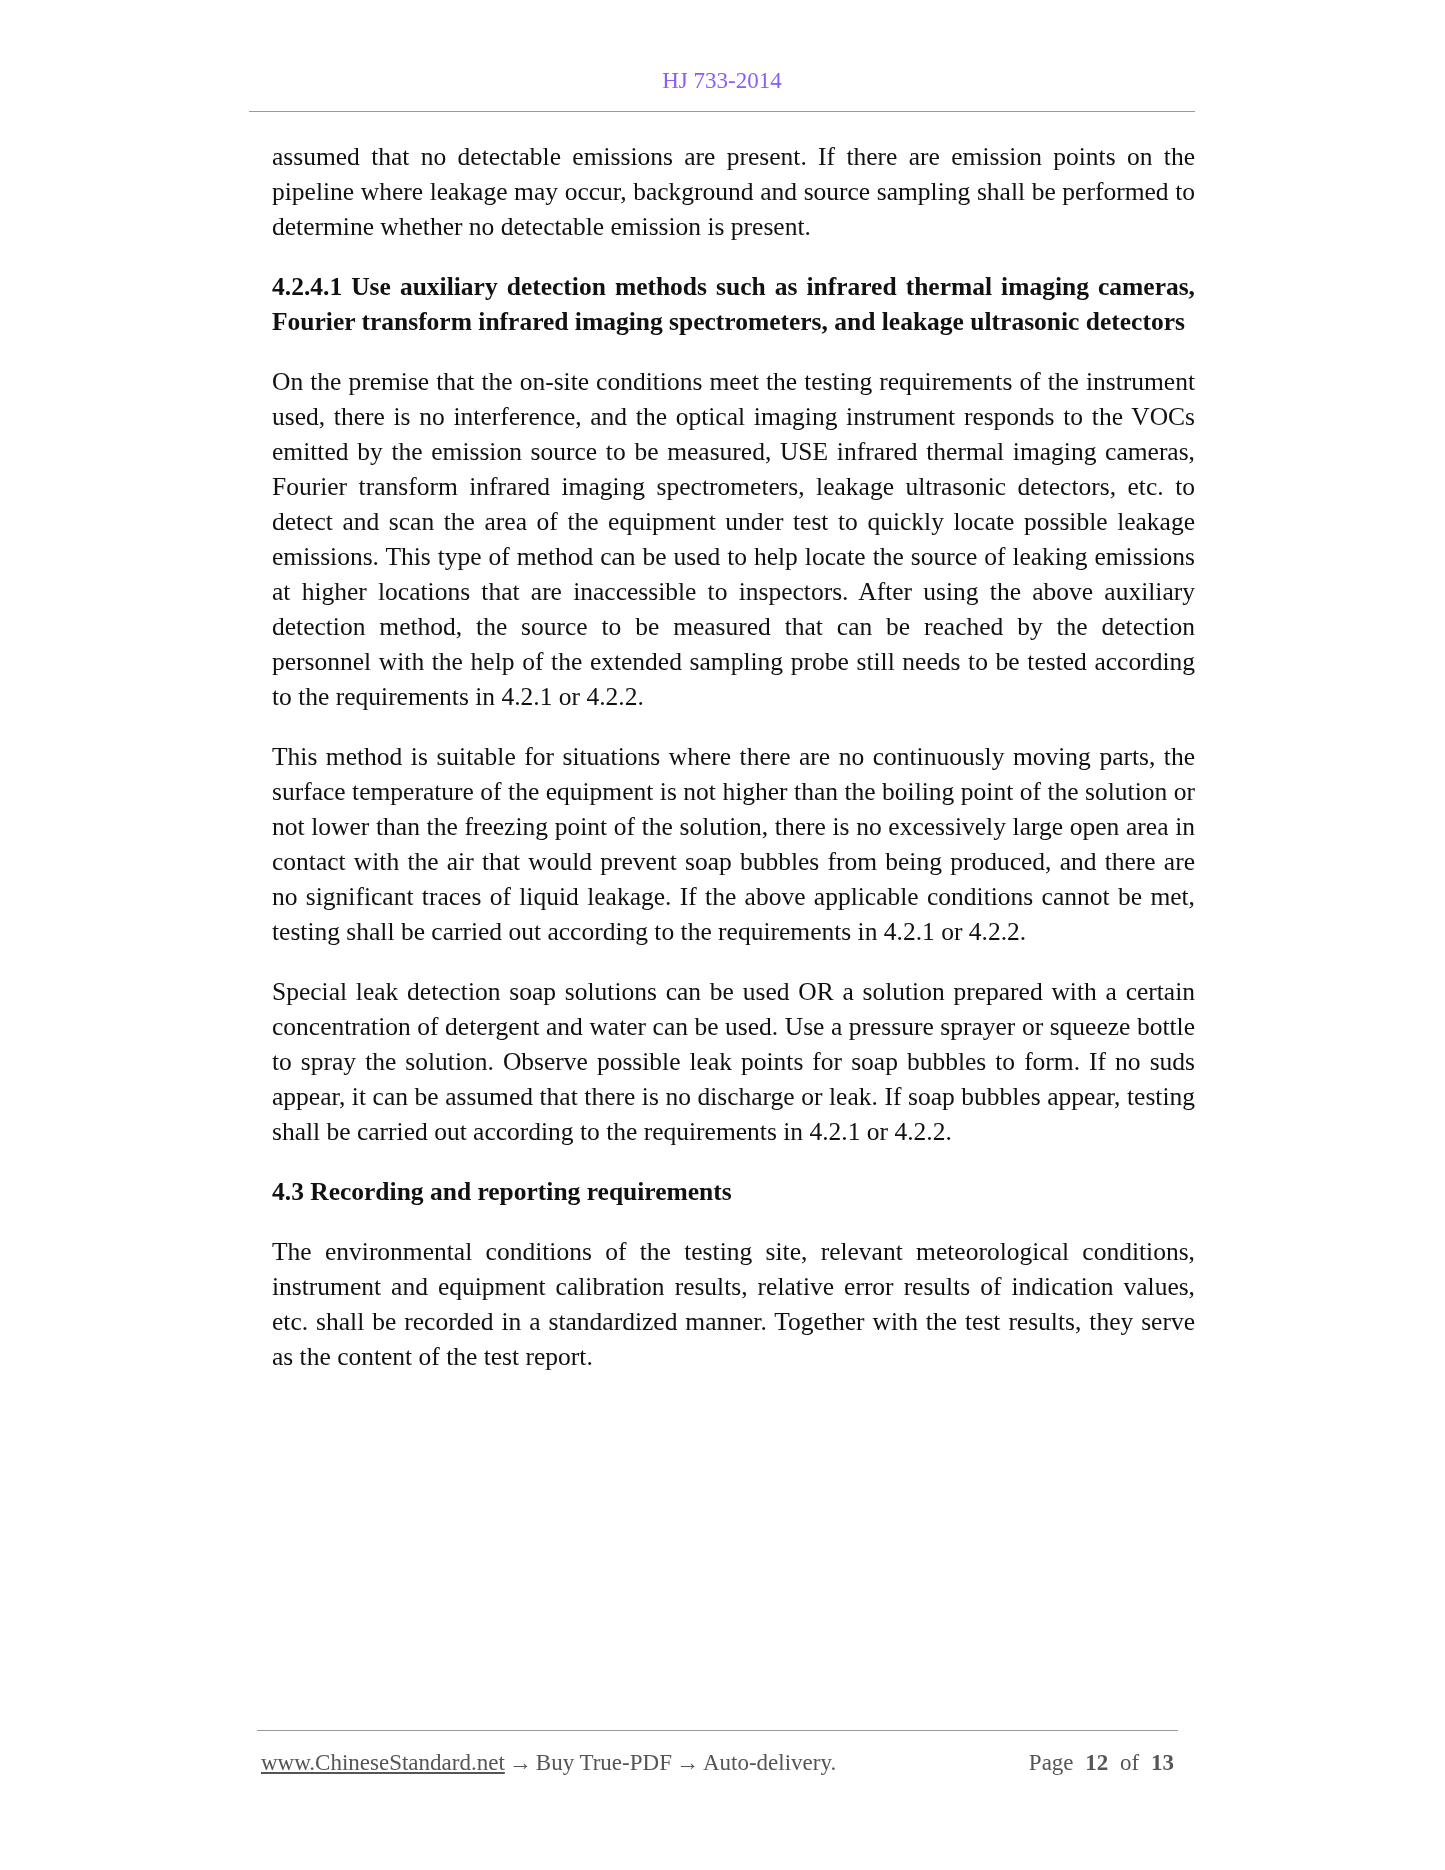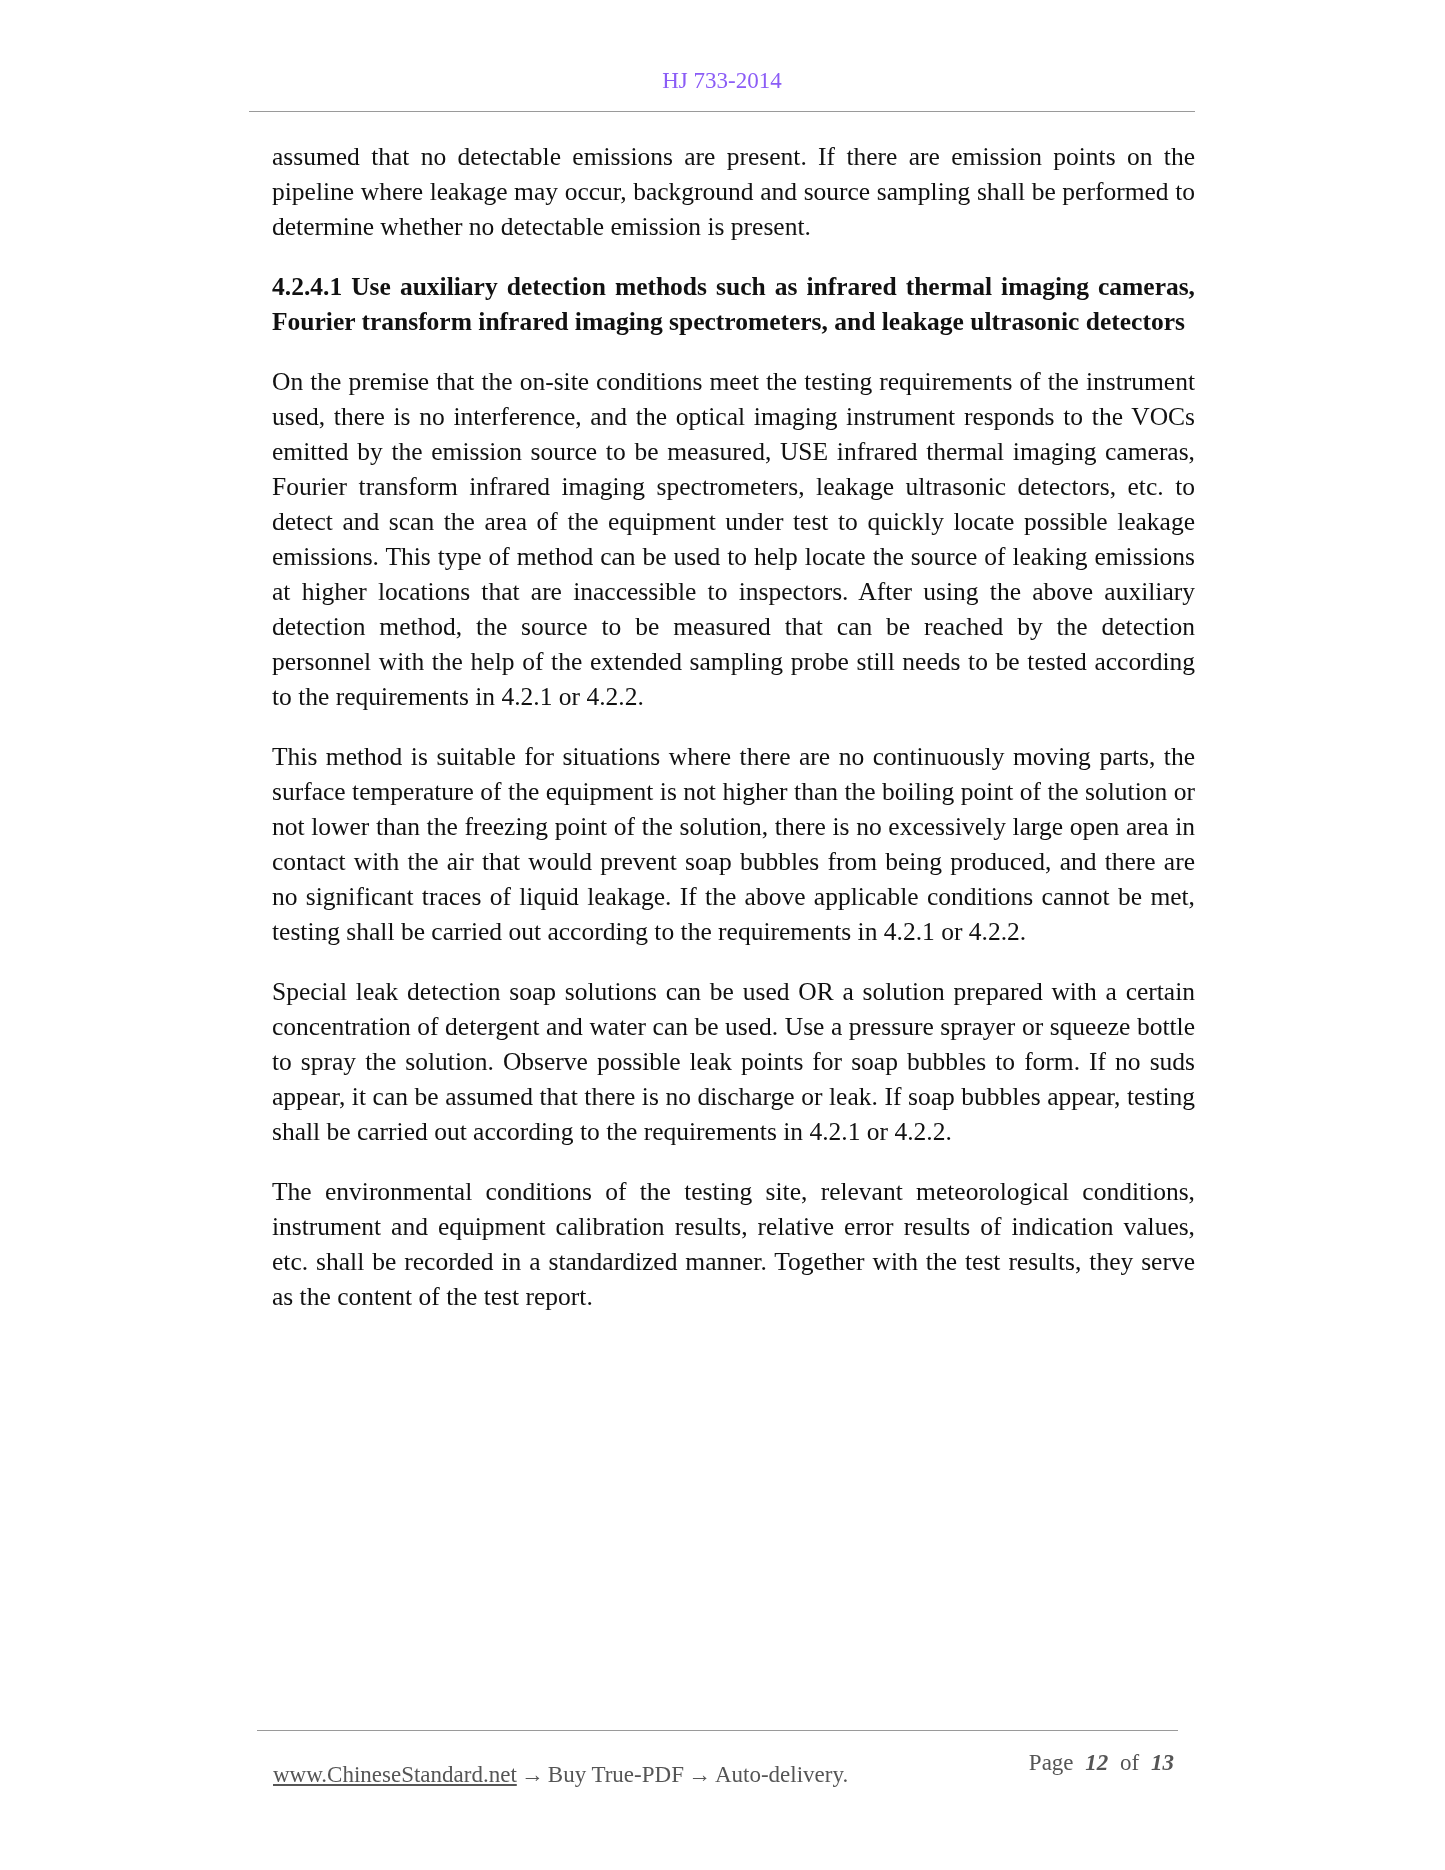--- a/index.html
+++ b/index.html
@@ -63,56 +63,55 @@
     position: absolute;
     left: 261px;
     width: 913px;
     top: 1748px;
     font-size: 23px;
     line-height: 30px;
     color: #555555;
   }
   .footer-left {
     position: absolute;
-    left: 12px;
+    left: 0;
     top: 0;
     white-space: nowrap;
-    margin-top: 12px;
   }
   .footer-link {
     color: #555555;
     text-decoration: underline;
   }
   .arrow {
     padding: 0 4px;
   }
   .footer-right {
     position: absolute;
     right: 0;
     top: 0;
     white-space: nowrap;
     word-spacing: 6px;
   }
   .footer-right b {
     font-weight: bold;
-    font-style: italic;
   }
 </style>
 </head>
 <body>
 
 <div class="page-header">HJ 733-2014</div>
 <div class="header-rule"></div>
 
 <div class="content">
   <p class="para block">assumed that no detectable emissions are present. If there are emission points on the pipeline where leakage may occur, background and source sampling shall be performed to determine whether no detectable emission is present.</p>
   <p class="heading block">4.2.4.1 Use auxiliary detection methods such as infrared thermal imaging cameras, Fourier transform infrared imaging spectrometers, and leakage ultrasonic detectors</p>
   <p class="para block">On the premise that the on-site conditions meet the testing requirements of the instrument used, there is no interference, and the optical imaging instrument responds to the VOCs emitted by the emission source to be measured, USE infrared thermal imaging cameras, Fourier transform infrared imaging spectrometers, leakage ultrasonic detectors, etc. to detect and scan the area of the equipment under test to quickly locate possible leakage emissions. This type of method can be used to help locate the source of leaking emissions at higher locations that are inaccessible to inspectors. After using the above auxiliary detection method, the source to be measured that can be reached by the detection personnel with the help of the extended sampling probe still needs to be tested according to the requirements in 4.2.1 or 4.2.2.</p>
   <p class="para block">This method is suitable for situations where there are no continuously moving parts, the surface temperature of the equipment is not higher than the boiling point of the solution or not lower than the freezing point of the solution, there is no excessively large open area in contact with the air that would prevent soap bubbles from being produced, and there are no significant traces of liquid leakage. If the above applicable conditions cannot be met, testing shall be carried out according to the requirements in 4.2.1 or 4.2.2.</p>
   <p class="para block">Special leak detection soap solutions can be used OR a solution prepared with a certain concentration of detergent and water can be used. Use a pressure sprayer or squeeze bottle to spray the solution. Observe possible leak points for soap bubbles to form. If no suds appear, it can be assumed that there is no discharge or leak. If soap bubbles appear, testing shall be carried out according to the requirements in 4.2.1 or 4.2.2.</p>
+  <p class="heading block">4.3 Recording and reporting requirements</p>
   <p class="para block">The environmental conditions of the testing site, relevant meteorological conditions, instrument and equipment calibration results, relative error results of indication values, etc. shall be recorded in a standardized manner. Together with the test results, they serve as the content of the test report.</p>
 </div>
 
 <div class="footer-rule"></div>
 
 <div class="footer">
   <div class="footer-left">
     <a class="footer-link">www.ChineseStandard.net</a><span class="arrow">→</span><span>Buy True-PDF</span><span class="arrow">→</span><span>Auto-delivery.</span>
   </div>
   <div class="footer-right">

